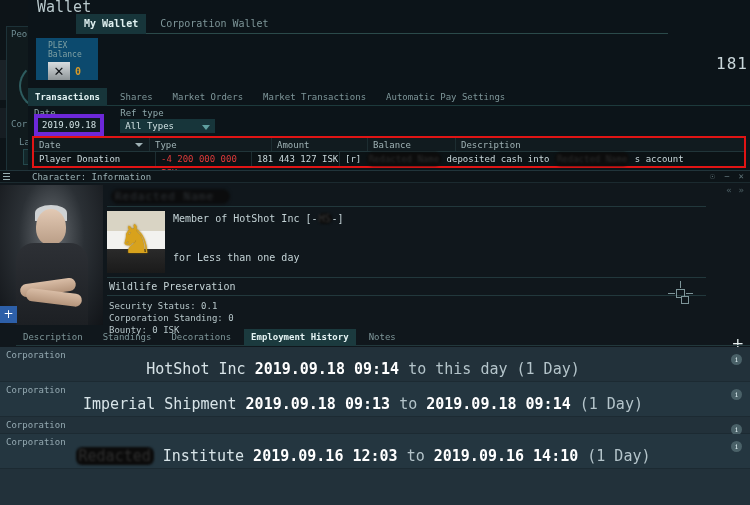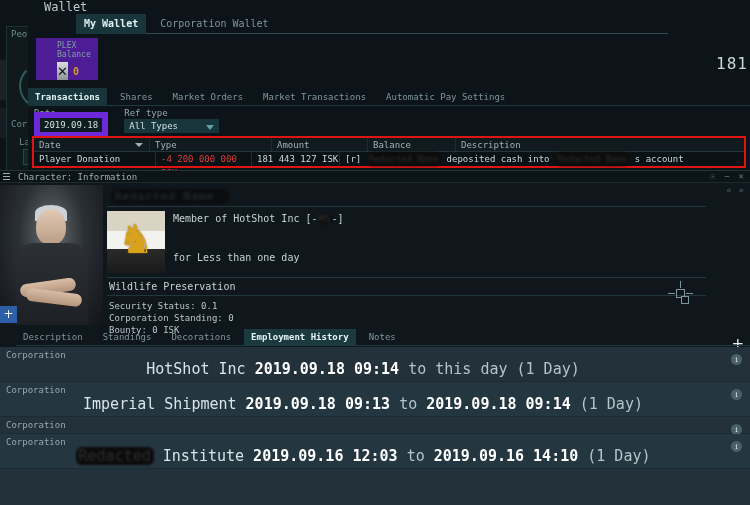--- a/index.html
+++ b/index.html
@@ -52,41 +52,41 @@
     position:absolute; left:8px; top:460px; width:42px; height:45px;
   }
 
   
   .wallet-win {
     position:absolute; left:28px; top:0px; width:722px; height:172px;
     background:#0c1419;
     border-right:none;
   }
   .wallet-title {
-    position:absolute; left:12px; top:0px; height:14px;
-    color:#b9c9cc; font-size:12px; padding-left:4px; line-height:14px;
+    position:absolute; left:5px; top:0px; height:14px;
+    color:#b9c9cc; font-size:15px; padding-left:4px; line-height:14px;
   }
   .wallet-tabrow {
     position:absolute; left:0px; top:14px; width:592px; height:20px;
     border-bottom:1px solid #2b4a4a;
     background:#0c1419;
     margin-left:48px;
   }
   .tab {
     display:inline-block; height:20px; line-height:20px;
     padding:0 8px; font-size:10px; color:#7e9699;
     cursor:pointer;
   }
   .tab.active {
     background:#17353a; color:#dff0f0; font-weight:bold;
   }
   .plex-box {
     position:absolute; left:8px; top:38px; width:62px; height:42px;
-    background:#4c1d95;
-    padding:3px 21px;
+    background:#0c4a6e;
+    padding:3px 12px;
   }
   .plex-label { color:#7fa0a3; font-size:8px; }
   .plex-row { display:flex; align-items:center; gap:5px; margin-top:3px; }
   .plex-icon {
     width:22px;height:18px;
     background:linear-gradient(180deg,#d8dde0,#8e9598);
     display:flex;align-items:center;justify-content:center;
     color:#101418;font-weight:bold;font-size:13px;
     font-family:"DejaVu Sans",sans-serif;
   }
@@ -102,21 +102,21 @@
   .subtab {
     display:inline-block; height:18px; line-height:18px; padding:0 7px;
     font-size:9px; color:#7e9699; cursor:pointer;
   }
   .subtab.active { background:#17353a; color:#e2f2f2; font-weight:bold; }
 
   .filters { position:absolute; left:6px; top:108px; }
   .filter-group { display:inline-block; vertical-align:top; margin-right:10px; }
   .filter-label { color:#8fa8ab; font-size:9px; display:block; margin-bottom:1px; }
   .filter-date {
-    background:#0f1c20; border:6px solid #6d28d9; color:#cfe0e2;
+    background:#0f1c20; border:4px solid #6d28d9; color:#cfe0e2;
     font-size:9px; padding:2px 4px; width:72px;
     font-family:"DejaVu Sans Mono", monospace;
   }
   .filter-select {
     background:#17353a; border:none; color:#cfe0e2;
     font-size:9px; padding:2px 16px 2px 5px; width:95px;
     position:relative; display:inline-block;
   }
   .filter-select .caret {
     position:absolute; right:5px; top:6px;
@@ -156,21 +156,21 @@
   }
 
   
   .char-win {
     position:absolute; left:0px; top:170px; width:750px; height:335px;
     background:#10171c;
     border-top:1px solid #21343a;
   }
   .char-titlebar {
     height:12px; background:#0d1418; display:flex; align-items:center;
-    padding-left:3px; gap:8px; border-bottom:1px solid #1b2a2f;
+    padding-left:3px; gap:22px; border-bottom:1px solid #1b2a2f;
   }
   .hamb { width:7px; height:7px; position:relative; }
   .hamb i{position:absolute;left:0;width:7px;height:1px;background:#9ab0b4;}
   .hamb i:nth-child(1){top:0;} .hamb i:nth-child(2){top:3px;} .hamb i:nth-child(3){top:6px;}
   .char-title { color:#9ab0b4; font-size:9px; }
   .win-ctrls { margin-left:auto; display:flex; gap:9px; padding-right:6px; align-items:center;}
   .wc { color:#5e7176; font-size:9px; cursor:pointer; line-height:9px;}
   .collapse-row {
     position:absolute; right:6px; top:14px; display:flex; gap:7px;
     color:#4e6166; font-size:9px;

